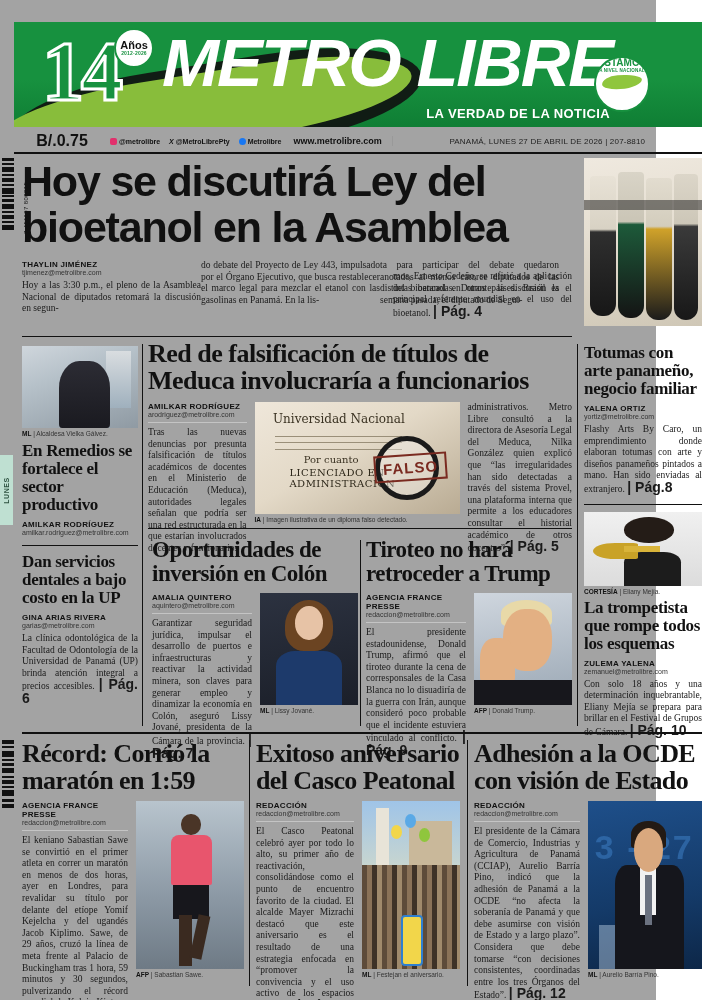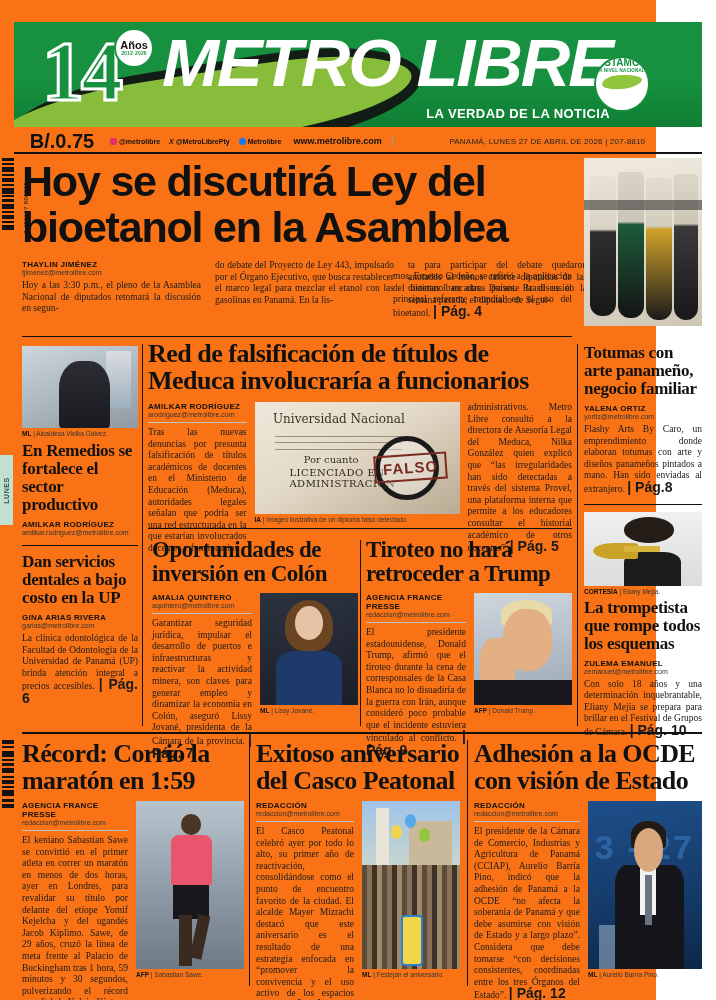--- a/index.html
+++ b/index.html
@@ -2,21 +2,21 @@
 <html><head>
 <meta charset="utf-8">
 <style>
   * { box-sizing: border-box; margin: 0; padding: 0; }
   html, body {
     width: 716px; height: 1000px;
     background: #ffffff;
     font-family: "Liberation Serif", serif;
     overflow: hidden;
   }
-  .page { position: relative; width: 656px; height: 1000px; background:#f97316; }
+  .page { position: relative; width: 656px; height: 1000px; background:#a3a3a3; }
 
   
   .masthead {
     position:absolute; left:14px; top:22px; width:688px; height:105px;
     background: linear-gradient(180deg,#17913f 0%, #17913f 55%, #0f7e34 100%);
     overflow:hidden;
   }
   .swoosh {
     position:absolute; left:-10px; bottom:-26px; width:420px; height:90px;
     background:#111; border-radius:50% / 70%;
@@ -68,21 +68,21 @@
     width:40px; height:14px; margin-top:2px;
     background:#8fc63d; border-radius:40% 60% 55% 45% / 60% 40% 60% 40%;
     transform: rotate(-4deg);
   }
 
   
   .infobar {
     position:absolute; left:14px; top:131px; width:688px; height:20px;
     display:flex; align-items:center;
   }
-  .price { font-family:"Liberation Sans",sans-serif; font-weight:700; font-size:20px; color:#111; width:96px; text-align:center; }
+  .price { font-family:"Liberation Sans",sans-serif; font-weight:700; font-size:16px; color:#111; width:96px; text-align:center; }
   .social { display:flex; align-items:center; gap:9px; font-family:"Liberation Sans",sans-serif; font-size:7px; font-weight:700; color:#111; }
   .social .si { display:flex; align-items:center; gap:2px; }
   .ico-sq { width:7px; height:7px; border-radius:2px; background:#e1306c; display:inline-block; }
   .ico-x { font-weight:700; font-size:7px; color:#111; }
   .ico-fb { width:7px; height:7px; border-radius:50%; background:#1877f2; display:inline-block; }
   .weburl { font-family:"Liberation Sans",sans-serif; font-size:9px; font-weight:700; color:#111; margin-left:12px; padding-right:10px; border-right:1px solid #999; }
   .dateline { flex:1; text-align:center; font-family:"Liberation Sans",sans-serif; font-size:8px; color:#222; letter-spacing:.2px; }
   .hrule { position:absolute; left:14px; top:152px; width:688px; height:2px; background:#111; }
 
   
@@ -124,21 +124,21 @@
       linear-gradient(170deg,#efe9df 0%, #e6dfd2 40%, #cfc7b6 100%);
     overflow:hidden;
   }
   .lead-photo .nz { position:absolute; border-radius:4px 4px 12px 12px; }
   .lead-photo .n1 { left:6px;  top:18px;  width:26px; height:140px; background:linear-gradient(180deg,#e8e2d6 0%,#d8d2c4 38%,#2f2f2f 40%,#171717 100%); }
   .lead-photo .n2 { left:34px; top:14px;  width:26px; height:146px; background:linear-gradient(180deg,#d9d4c7 0%,#cac5b6 34%,#1d5a3a 36%,#141414 100%); }
   .lead-photo .n3 { left:62px; top:20px;  width:26px; height:142px; background:linear-gradient(180deg,#e2dccf 0%,#d3cdbd 34%,#d0a22a 36%,#1b1b1b 100%); }
   .lead-photo .n4 { left:90px; top:16px;  width:24px; height:146px; background:linear-gradient(180deg,#dcd6c9 0%,#cdc7b8 34%,#3a3a3a 36%,#181818 100%); }
   .lead-photo .bar { position:absolute; left:0; top:42px; width:118px; height:10px; background:rgba(40,40,40,.55); }
 
-  .lead-body { margin-top:10px; width:566px; display:flex; gap:14px; }
+  .lead-body { margin-top:10px; width:566px; display:flex; }
   .lead-col { width:179px; }
   .byline-name { font-family:"Liberation Sans",sans-serif; font-weight:700; font-size:8px; letter-spacing:.3px; color:#111; }
   .byline-mail { font-family:"Liberation Sans",sans-serif; font-size:7px; color:#333; margin-bottom:4px; }
   .ptext { font-size:9.5px; line-height:11.6px; text-align:justify; color:#1a1a1a; }
   .pag { font-family:"Liberation Sans",sans-serif; font-weight:700; font-size:14px; }
 
   
   .col-left { position:absolute; left:22px; top:346px; width:116px; }
   .photo-box { width:100%; background:#d8d8d8; position:relative; overflow:hidden; }
   .credit { font-family:"Liberation Sans",sans-serif; font-size:6.5px; color:#333; margin-top:2px; }
@@ -417,21 +417,21 @@
     <div class="photo-box ph-trumpet" style="height:74px;">
       <div class="hair"></div>
         <div class="body"></div>
         <div class="horn"></div>
         <div class="horn2"></div>
     </div>
     <div class="credit">
       <b>CORTESÍA</b> | <span>Eliany Mejía.</span>
     </div>
     <div class="h-md" style="margin-top:4px;">La trompetista que rompe todos los esquemas</div>
-    <div class="byline-name" style="margin-top:6px;">ZULEMA EMANUEL</div>
+    <div class="byline-name" style="margin-top:6px;">ZULEMA YALENA</div>
     <div class="byline-mail">zemanuel@metrolibre.com</div>
     <div class="ptext">
       <span>Con solo 18 años y una determinación inquebrantable, Eliany Mejía se prepara para brillar en el Festival de Grupos de Cámara.</span>
       <span class="pag">| Pág. 10</span>
     </div>
   </div>
 
   <div class="sep-v" style="left:577px; top:344px; height:382px;"></div>
 
   <div class="mid2">

